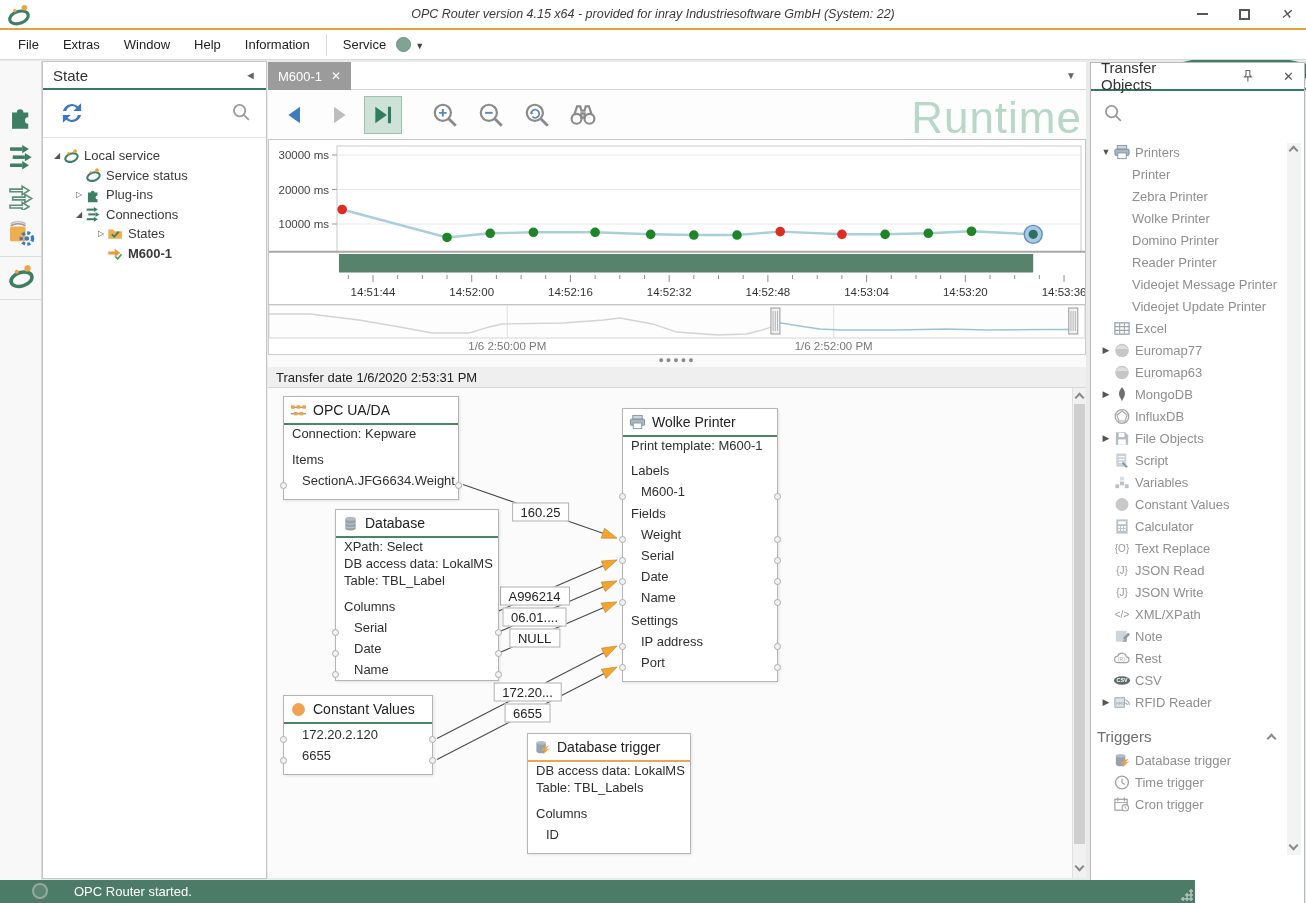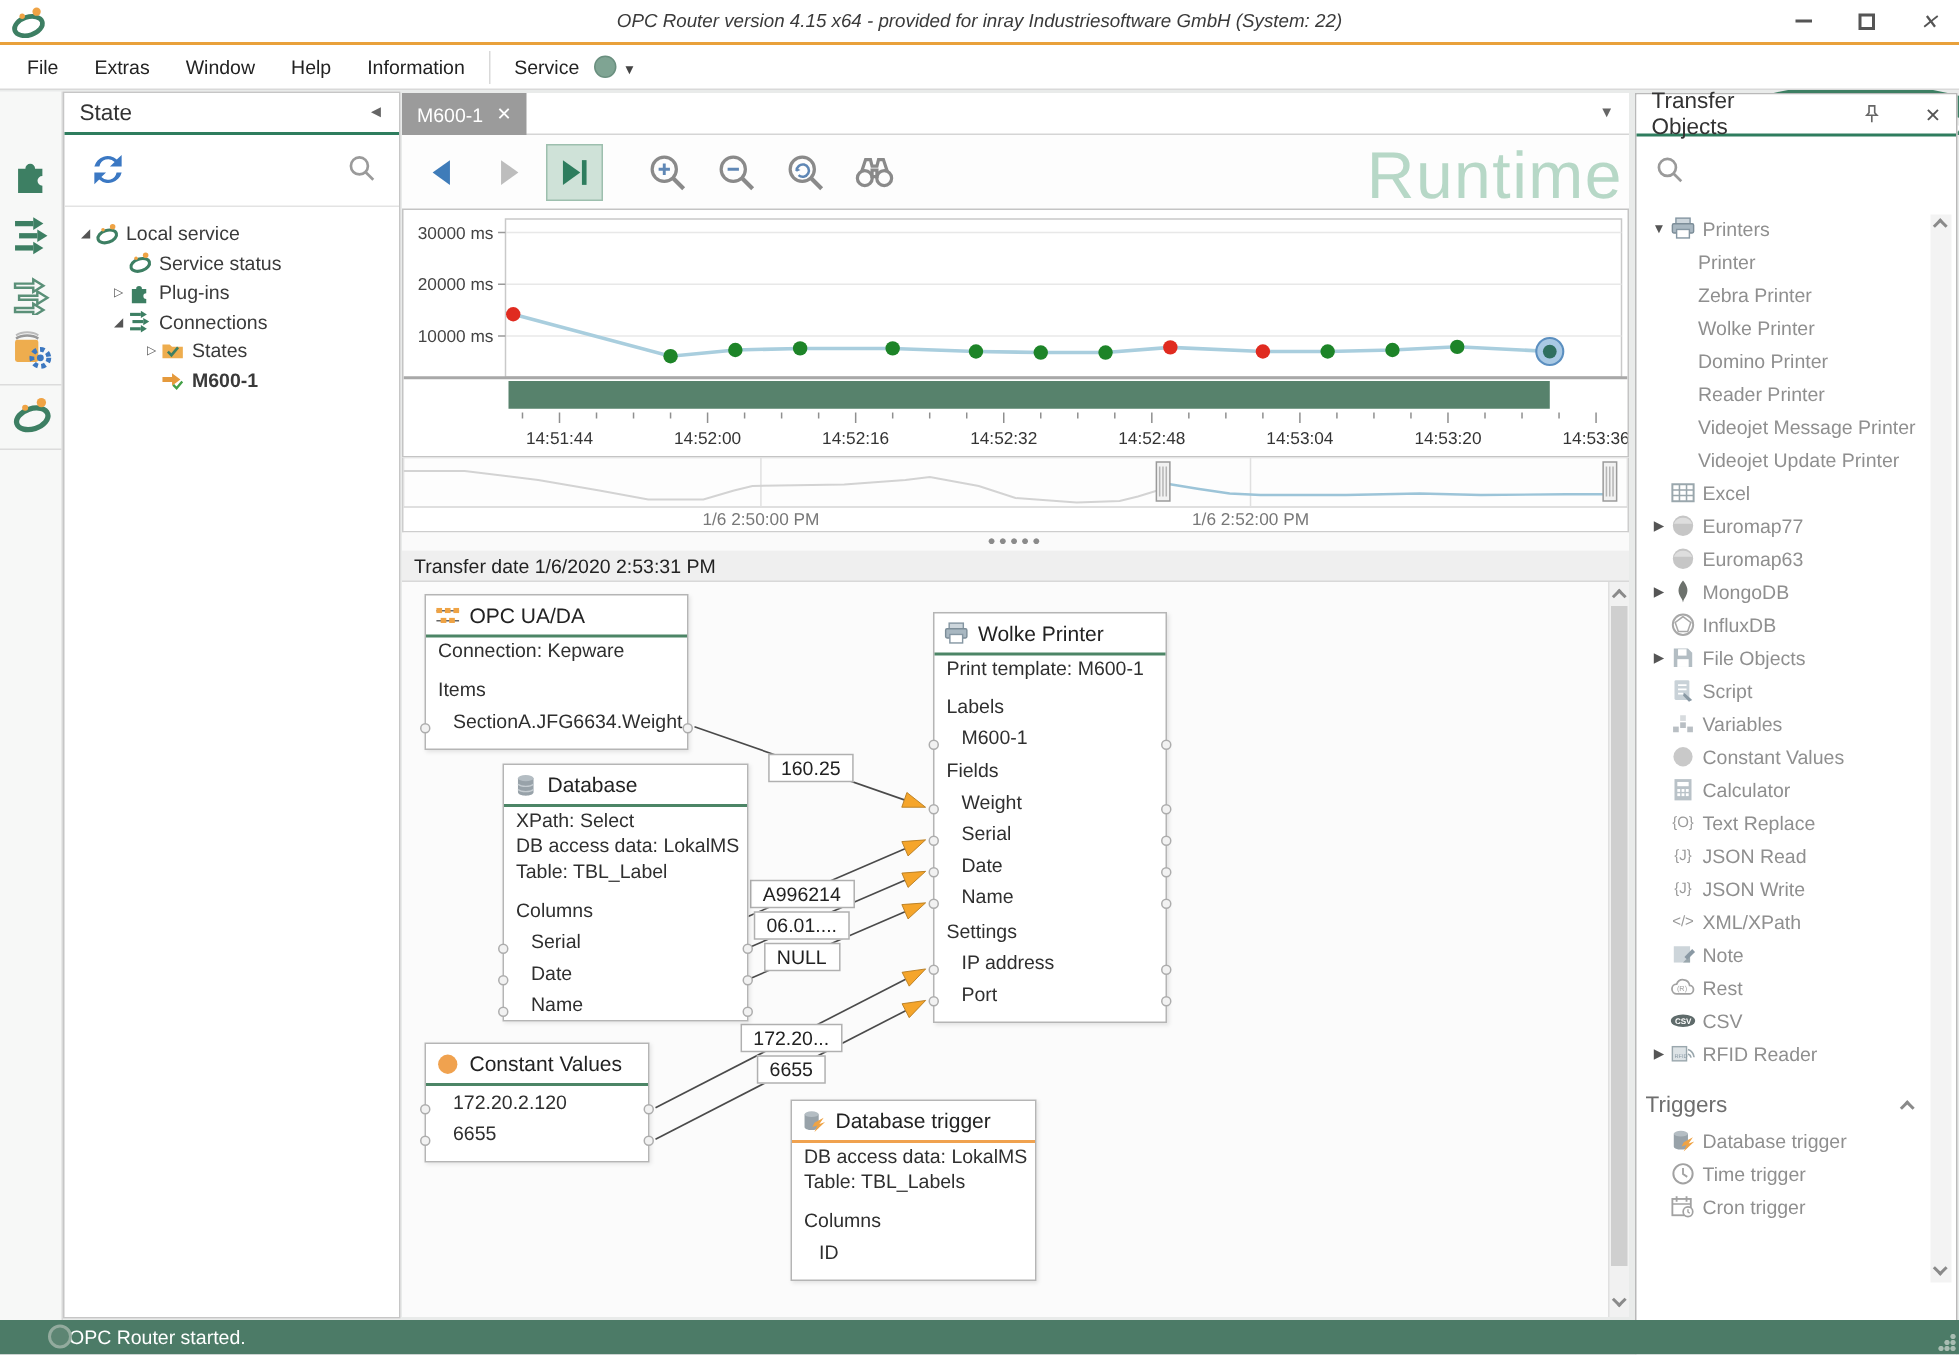--- a/index.html
+++ b/index.html
@@ -74,21 +74,21 @@
 .tol{position:absolute;left:0;top:78px;width:196px;bottom:0;overflow:hidden;}
 .tolrow{height:22px;display:flex;align-items:center;color:#8f8f8f;}
 .tolrow .exp{width:14px;margin-left:8px;text-align:center;font-size:9px;color:#555;flex:none;}
 .tolrow .noexp{width:14px;margin-left:8px;flex:none;}
 .tolrow .oic{width:18px;height:17px;margin-right:4px;flex:none;display:flex;align-items:center;justify-content:center;}
 .tolrow.child{padding-left:41px;}
 .tol-sec{height:36px;display:flex;align-items:flex-end;padding:0 12px 4px 6px;font-size:15px;color:#6e6e6e;}
 .tol-sec .sp{flex:1;}
 .rp-scroll{position:absolute;right:3px;top:80px;width:14px;height:712px;background:#f3f3f3;}
 
-.statusbar{position:absolute;left:0;top:880px;width:1306px;height:23px;background:#4c7b67;color:#fff;display:flex;align-items:center;padding-left:20px;font-size:13px;}
+.statusbar{position:absolute;left:0;top:880px;width:1195px;height:23px;background:#4c7b67;color:#fff;display:flex;align-items:center;padding-left:48px;font-size:13px;}
 .status-dot{position:absolute;left:32px;top:3px;width:16px;height:16px;border-radius:50%;background:#5d8573;border:2px solid #93ab9e;}
 .statusbar .txt{margin-left:26px;}
 .grip{position:absolute;right:2px;bottom:2px;width:12px;height:12px;
  background:
   radial-gradient(circle at 10px 2px,#a9bdb2 1.5px,transparent 2px),
   radial-gradient(circle at 6px 6px,#a9bdb2 1.5px,transparent 2px),
   radial-gradient(circle at 10px 6px,#a9bdb2 1.5px,transparent 2px),
   radial-gradient(circle at 2px 10px,#a9bdb2 1.5px,transparent 2px),
   radial-gradient(circle at 6px 10px,#a9bdb2 1.5px,transparent 2px),
   radial-gradient(circle at 10px 10px,#a9bdb2 1.5px,transparent 2px);}

